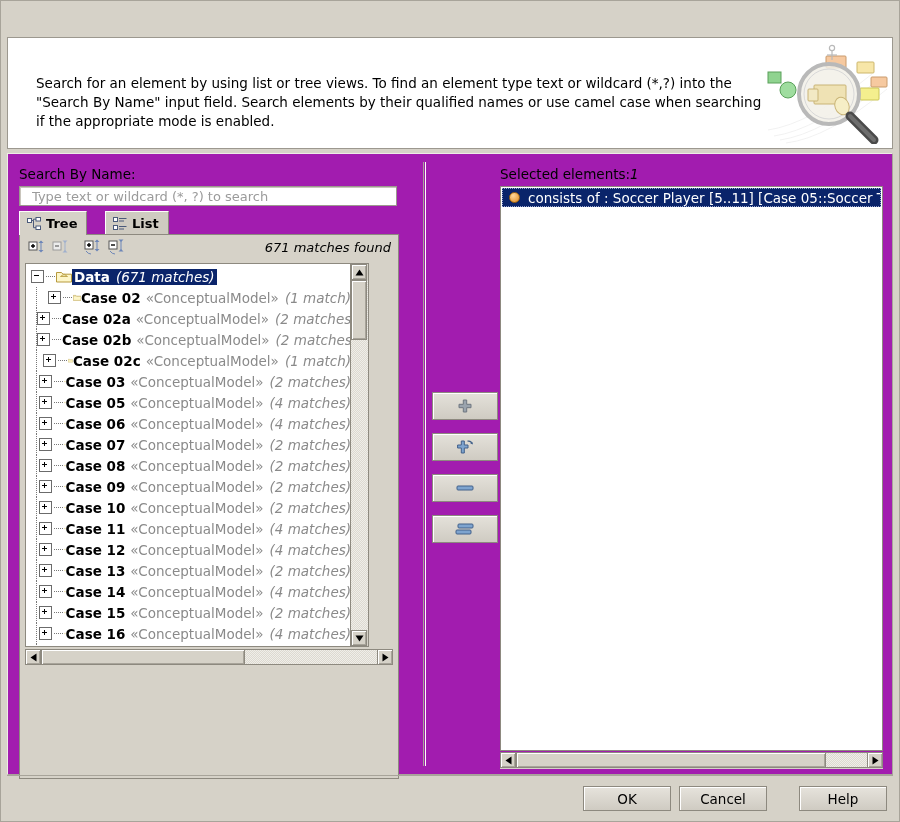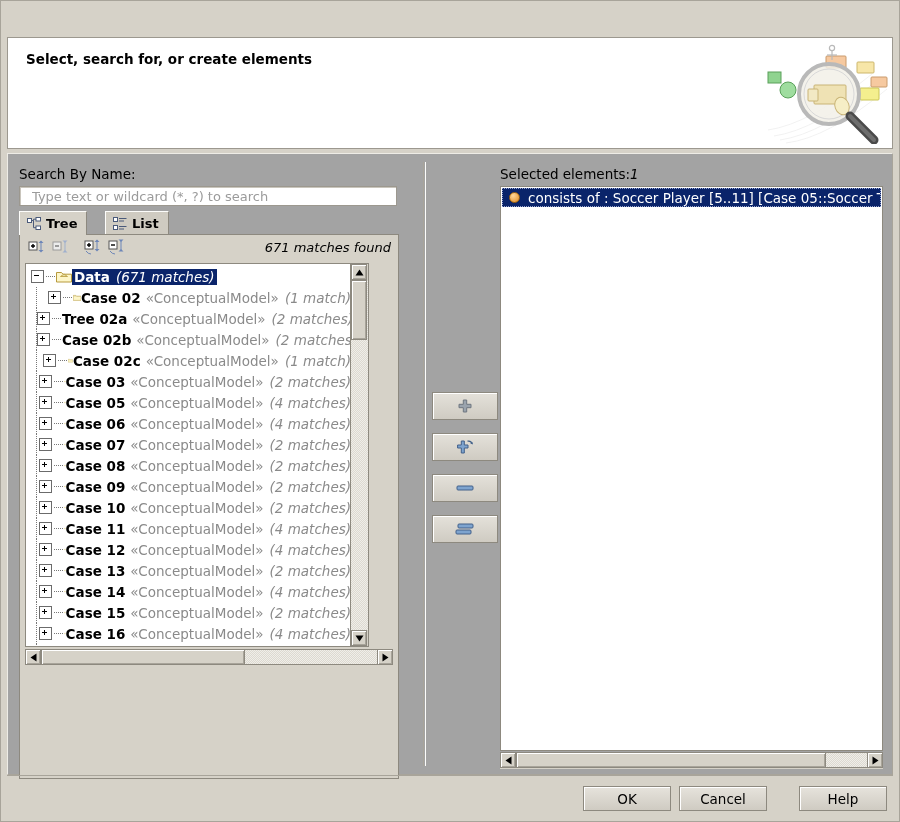--- a/index.html
+++ b/index.html
@@ -60,21 +60,21 @@
     position:absolute;left:18px;top:13px;font-weight:bold;font-size:13.5px;
   }
   .banner-body{
     position:absolute;left:28px;top:36px;width:726px;
     font-size:13.5px;line-height:19px;
   }
   .banner-art{position:absolute;right:4px;top:6px;width:122px;height:100px;}
   
   .content{
     position:absolute;left:6px;top:152px;right:6px;bottom:46px;
-    background:#a3a3a3;border:1px solid #a8a49a;
+    background:#a21caf;border:1px solid #a8a49a;
     border-top-color:#eeece6;border-left-color:#eeece6;
   }
   
   .left-pane{position:absolute;left:9px;top:8px;width:400px;bottom:8px;}
   .lbl-search{position:absolute;left:2px;top:4px;font-size:13.5px;}
   .search-input{
     position:absolute;left:2px;top:24px;width:378px;height:20px;
     background:#fff;border:1px solid #9c988f;
     font-family:inherit;font-size:13px;color:#9b9b9b;
     padding:0 12px;box-sizing:border-box;
@@ -220,21 +220,21 @@
   .btn-cancel{right:132px;}
   .btn-help{right:12px;}
 </style>
 </head>
 <body>
 
 <div class="dialog">
 
 
   <div class="banner">
-    <div class="banner-title">Select, search for, or create elements</div>
+    <div class="banner-body">Search for an element by using list or tree views. To find an element type text or wildcard (*,?) into the "Search By Name" input field. Search elements by their qualified names or use camel case when searching if the appropriate mode is enabled.</div>
     <svg class="banner-art" viewBox="0 0 122 100">
       <g opacity="0.35" stroke="#d9d9d9" fill="none">
         <path d="M8 92 Q 50 86 112 36"></path>
         <path d="M14 96 Q 56 90 118 40"></path>
         <path d="M20 99 Q 62 94 121 45"></path>
         <path d="M2 86 Q 44 80 106 30"></path>
       </g>
       <rect x="2" y="28" width="13" height="11" fill="#8fd38f" stroke="#5aa05a"></rect>
       <rect x="60" y="12" width="20" height="12" rx="1" fill="#f6c9a0" stroke="#c99a6c"></rect>
       <rect x="91" y="18" width="17" height="11" rx="1" fill="#f7e6a8" stroke="#cdb76c"></rect>
@@ -353,21 +353,21 @@
                   <span class="node-count">(1 match)</span>
                 </div>
                 <div class="tree-row">
                   <span style="display: inline-block; width: 20px; height: 21px; border-left: 1px dotted rgb(119, 119, 119); margin-left: 10px;"></span>
                   <span class="expander plus"></span>
                   <span class="dots"></span>
                   <svg width="16" height="13" viewBox="0 0 16 13">
                     <path d="M0.5 2.5 H5.5 L7 4.2 H15.5 V12 H0.5 Z" fill="#fdf6c9" stroke="#b79a3d"></path>
                     <path d="M0.5 4.2 H15.5" stroke="#d8c98a"></path>
                   </svg>
-                  <span class="node-label">Tree 02a</span>
+                  <span class="node-label">Case 02a</span>
                   <span class="node-stereo">«ConceptualModel»</span>
                   <span class="node-count">(2 matches)</span>
                 </div>
                 <div class="tree-row">
                   <span style="display: inline-block; width: 20px; height: 21px; border-left: 1px dotted rgb(119, 119, 119); margin-left: 10px;"></span>
                   <span class="expander plus"></span>
                   <span class="dots"></span>
                   <svg width="16" height="13" viewBox="0 0 16 13">
                     <path d="M0.5 2.5 H5.5 L7 4.2 H15.5 V12 H0.5 Z" fill="#fdf6c9" stroke="#b79a3d"></path>
                     <path d="M0.5 4.2 H15.5" stroke="#d8c98a"></path>

